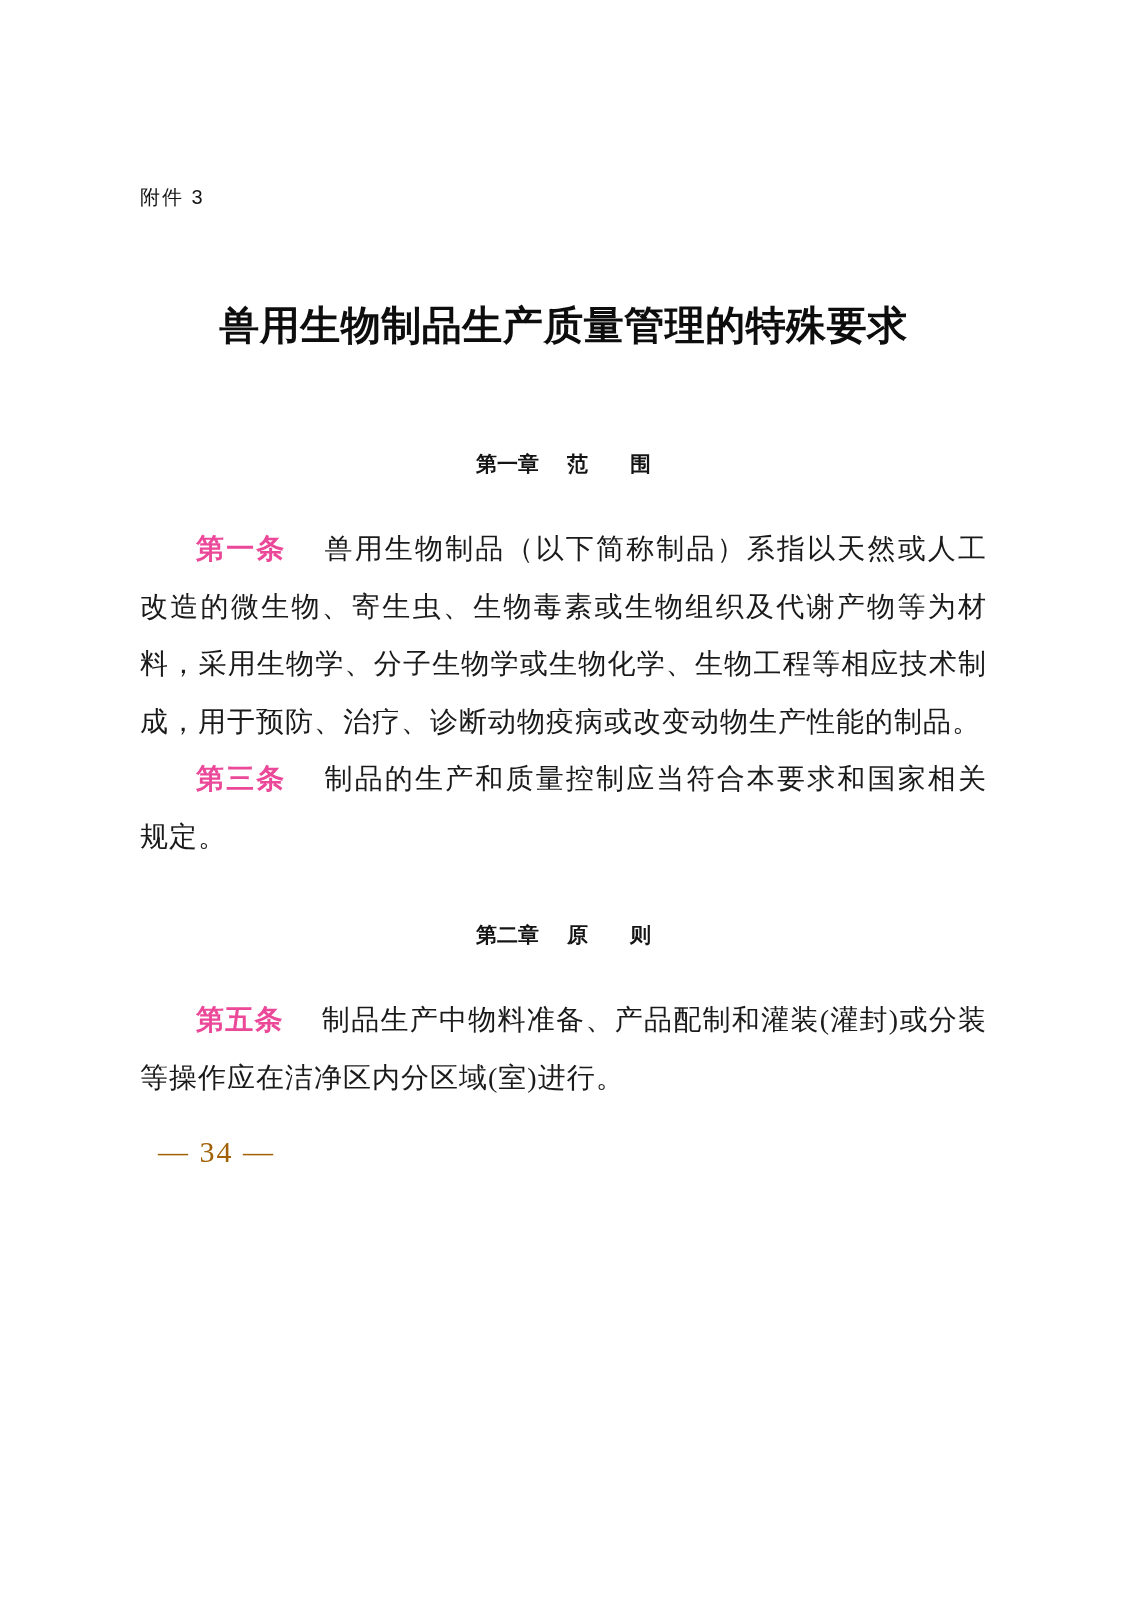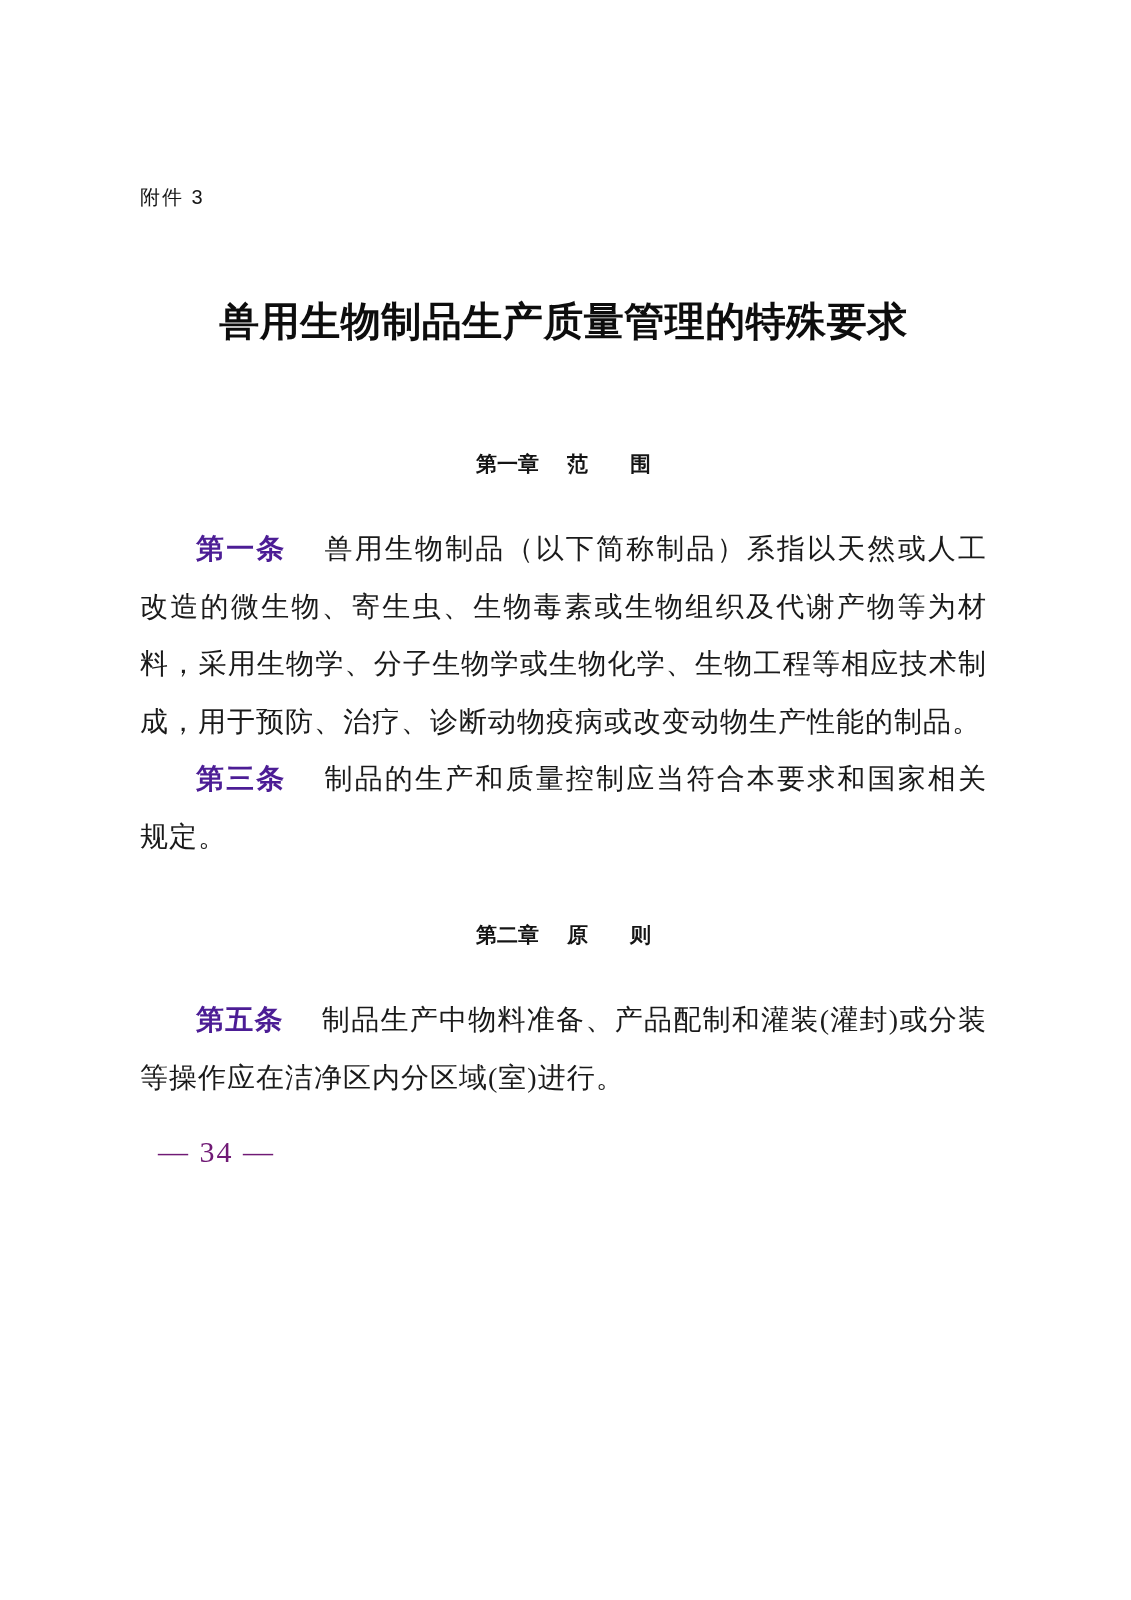--- a/index.html
+++ b/index.html
@@ -23,21 +23,21 @@
     padding-top: 180px;
     font-family: "Liberation Sans", sans-serif;
     font-size: 20px;
     line-height: 34px;
     letter-spacing: 2px;
     color: #151515;
   }
   .doc-title {
     margin-top: 86px;
     text-align: center;
-    font-family: Liberation Mono, monospace;
+    font-family: Liberation Sans, sans-serif;
     font-weight: bold;
     font-size: 40px;
     line-height: 50px;
     letter-spacing: 0.5px;
     color: #0d0d0d;
   }
   .chapter-heading {
     text-align: center;
     font-family: "Liberation Sans", sans-serif;
     font-weight: bold;
@@ -55,29 +55,29 @@
     letter-spacing: 1px;
     text-indent: 56px;
     text-align: justify;
     color: #1a1a1a;
   }
   .article-number {
     font-family: "Liberation Sans", sans-serif;
     font-weight: bold;
     font-style: normal;
     margin-right: 38px;
-    color: #4c1d95;
+    color: #ec4899;
   }
   .page-footer {
     margin-top: 26px;
     margin-left: 18px;
     font-size: 30px;
     line-height: 40px;
     letter-spacing: 2px;
-    color: #701a75;
+    color: #a16207;
   }
 </style>
 </head>
 <body>
 
 <div class="page">
   <div class="content">
 
     <div class="attachment-label">附件 3</div>
 

